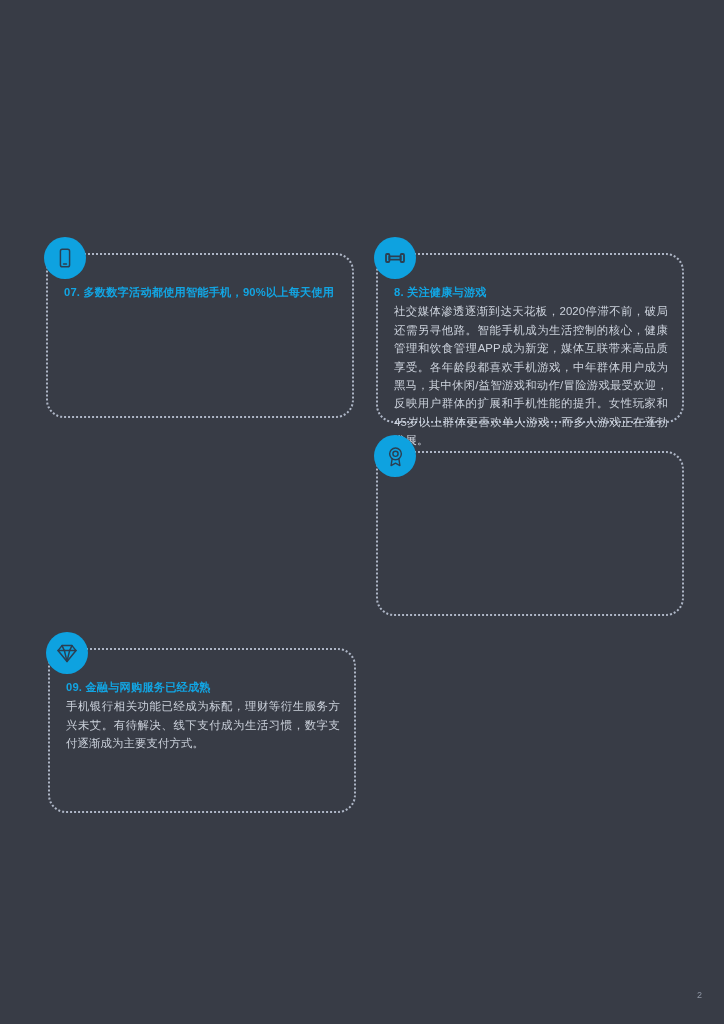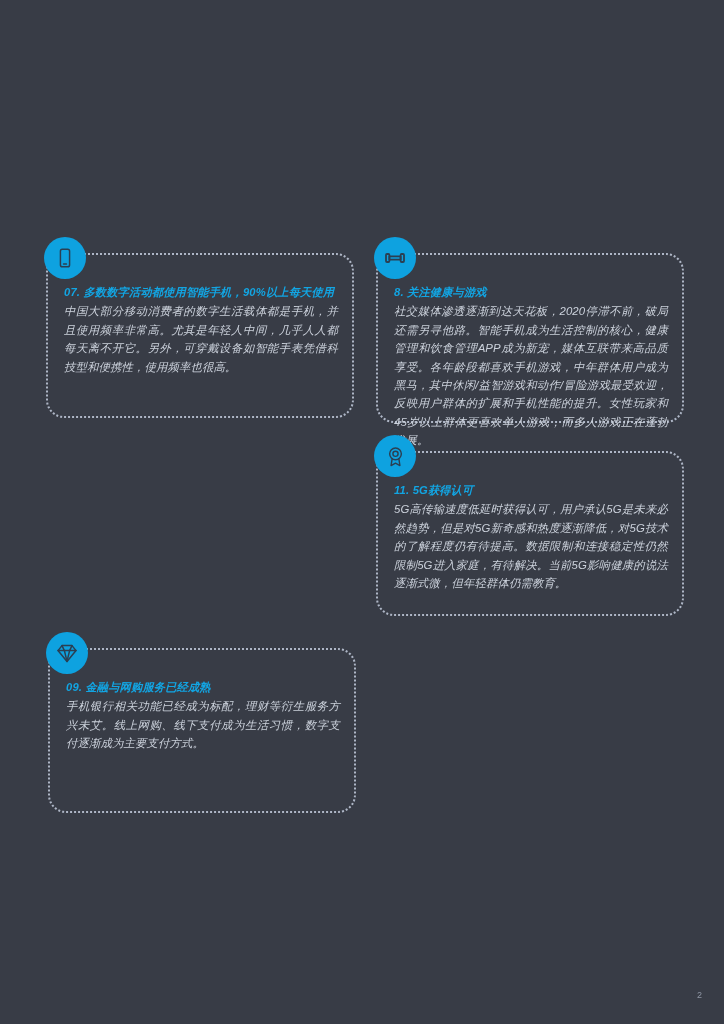--- a/index.html
+++ b/index.html
@@ -20,21 +20,20 @@
     inset: 0;
   }
 
   
   .card {
     position: absolute;
     box-sizing: border-box;
     border: 2px dotted #aeb6c6;
     border-radius: 18px;
     background: transparent;
-    font-style: italic;
   }
 
   .card-07 { left: 46px;  top: 253px; width: 308px; height: 165px; }
   .card-10 { left: 376px; top: 253px; width: 308px; height: 170px; }
   .card-08 { left: 46px;  top: 448px; width: 308px; height: 165px; }
   .card-11 { left: 376px; top: 451px; width: 308px; height: 165px; }
   .card-09 { left: 48px;  top: 648px; width: 308px; height: 165px; }
 
   
   .icon-badge {
@@ -93,21 +92,20 @@
 
   <div class="card card-07">
     <div class="icon-badge">
       <svg width="22" height="22" viewBox="0 0 24 24" fill="none" stroke="#2b3f52" stroke-width="1.6" stroke-linecap="round" stroke-linejoin="round">
         <rect x="7" y="2.5" width="10" height="19" rx="2"></rect>
         <line x1="10.4" y1="18.6" x2="13.6" y2="18.6"></line>
       </svg>
     </div>
     <div class="card-body">
       <p class="card-title">07. 多数数字活动都使用智能手机，90%以上每天使用</p>
-      <p class="card-text">中国大部分移动消费者的数字生活载体都是手机，并且使用频率非常高。尤其是年轻人中间，几乎人人都每天离不开它。另外，可穿戴设备如智能手表凭借科技型和便携性，使用频率也很高。</p>
     </div>
   </div>
 
   <div class="card card-10">
     <div class="icon-badge">
       <svg width="24" height="24" viewBox="0 0 24 24" fill="none" stroke="#2b3f52" stroke-width="1.8" stroke-linecap="round" stroke-linejoin="round">
         <rect x="3" y="8" width="3.4" height="8" rx="1"></rect>
         <rect x="17.6" y="8" width="3.4" height="8" rx="1"></rect>
         <rect x="6.4" y="10.4" width="11.2" height="3.2"></rect>
       </svg>
@@ -120,35 +118,31 @@
 
 
   <div class="card card-11">
     <div class="icon-badge">
       <svg width="23" height="23" viewBox="0 0 24 24" fill="none" stroke="#2b3f52" stroke-width="1.5" stroke-linecap="round" stroke-linejoin="round">
         <circle cx="12" cy="9.2" r="6.1"></circle>
         <circle cx="12" cy="9.2" r="2.7"></circle>
         <path d="M8.5 14.2 L7.4 21.4 L12 18.9 L16.6 21.4 L15.5 14.2"></path>
       </svg>
     </div>
-    <div class="card-body">
-      <p class="card-title">11. 5G获得认可</p>
-      <p class="card-text">5G高传输速度低延时获得认可，用户承认5G是未来必然趋势，但是对5G新奇感和热度逐渐降低，对5G技术的了解程度仍有待提高。数据限制和连接稳定性仍然限制5G进入家庭，有待解决。当前5G影响健康的说法逐渐式微，但年轻群体仍需教育。</p>
-    </div>
   </div>
 
   <div class="card card-09">
     <div class="icon-badge">
       <svg width="24" height="24" viewBox="0 0 24 24" fill="none" stroke="#2b3f52" stroke-width="1.5" stroke-linecap="round" stroke-linejoin="round">
         <path d="M3 9.6 L7 4.6 L17 4.6 L21 9.6 L12 20.4 Z"></path>
         <line x1="3" y1="9.6" x2="21" y2="9.6"></line>
         <path d="M7 4.6 L9.4 9.6 L12 20.4 L14.6 9.6 L17 4.6"></path>
       </svg>
     </div>
     <div class="card-body">
       <p class="card-title">09. 金融与网购服务已经成熟</p>
-      <p class="card-text">手机银行相关功能已经成为标配，理财等衍生服务方兴未艾。线上网购、线下支付成为生活习惯，数字支付逐渐成为主要支付方式。</p>
+      <p class="card-text">手机银行相关功能已经成为标配，理财等衍生服务方兴未艾。有待解决、线下支付成为生活习惯，数字支付逐渐成为主要支付方式。</p>
     </div>
   </div>
 
   <div class="page-number">2</div>
 
 </div>
 
 </body></html>

